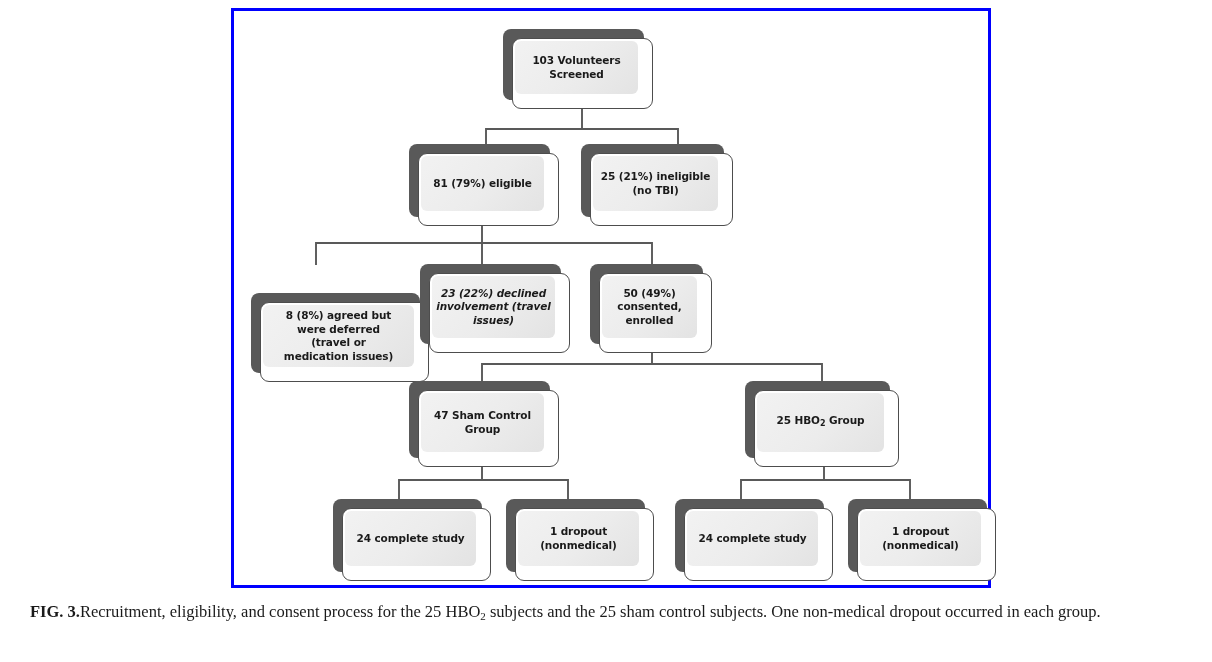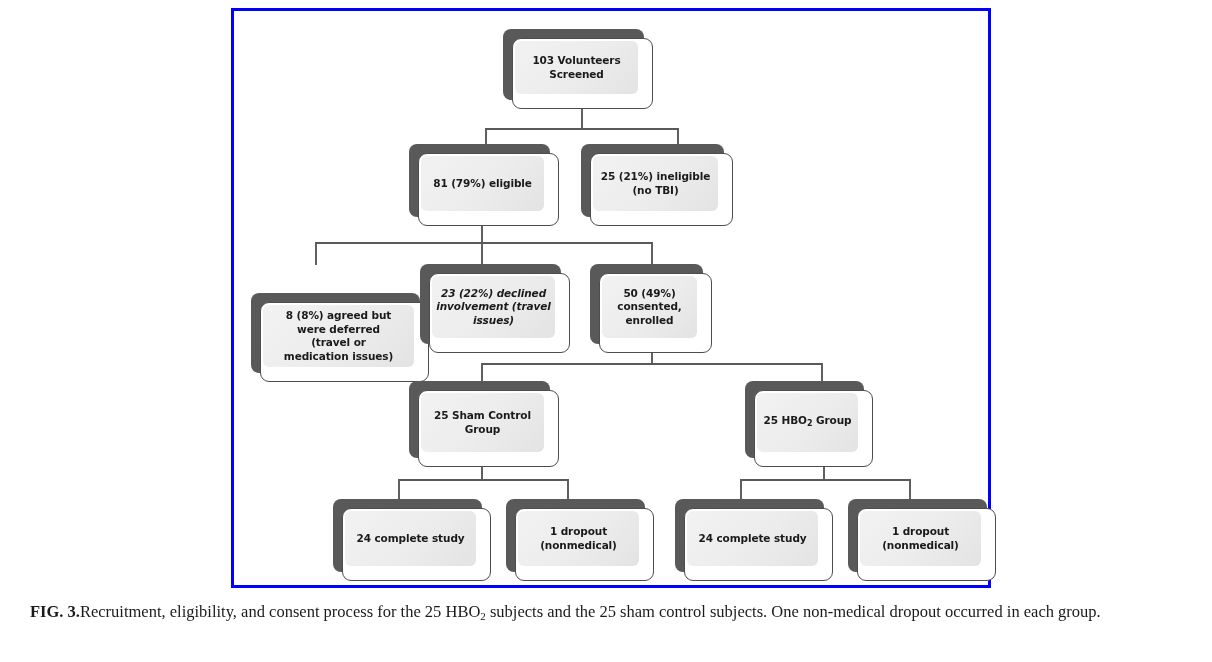--- a/index.html
+++ b/index.html
@@ -200,27 +200,27 @@
 consented,
 enrolled</span>
         </div>
       </div>
     </div>
 
     <div class="flow-node" style="left:175px; top:370px; width:150px; height:86px;">
       <div class="node-shadow"></div>
       <div class="node-body">
         <div class="node-panel">
-          <span class="node-label">25 Sham Control
+          <span class="node-label">47 Sham Control
 Group</span>
         </div>
       </div>
     </div>
 
-    <div class="flow-node" style="left:511px; top:370px; width:128px; height:86px;">
+    <div class="flow-node" style="left:511px; top:370px; width:154px; height:86px;">
       <div class="node-shadow"></div>
       <div class="node-body">
         <div class="node-panel">
           <span class="node-label">25 HBO<sub>2</sub> Group</span>
         </div>
       </div>
     </div>
 
     <div class="flow-node" style="left:99px; top:488px; width:158px; height:82px;">
       <div class="node-shadow"></div>

